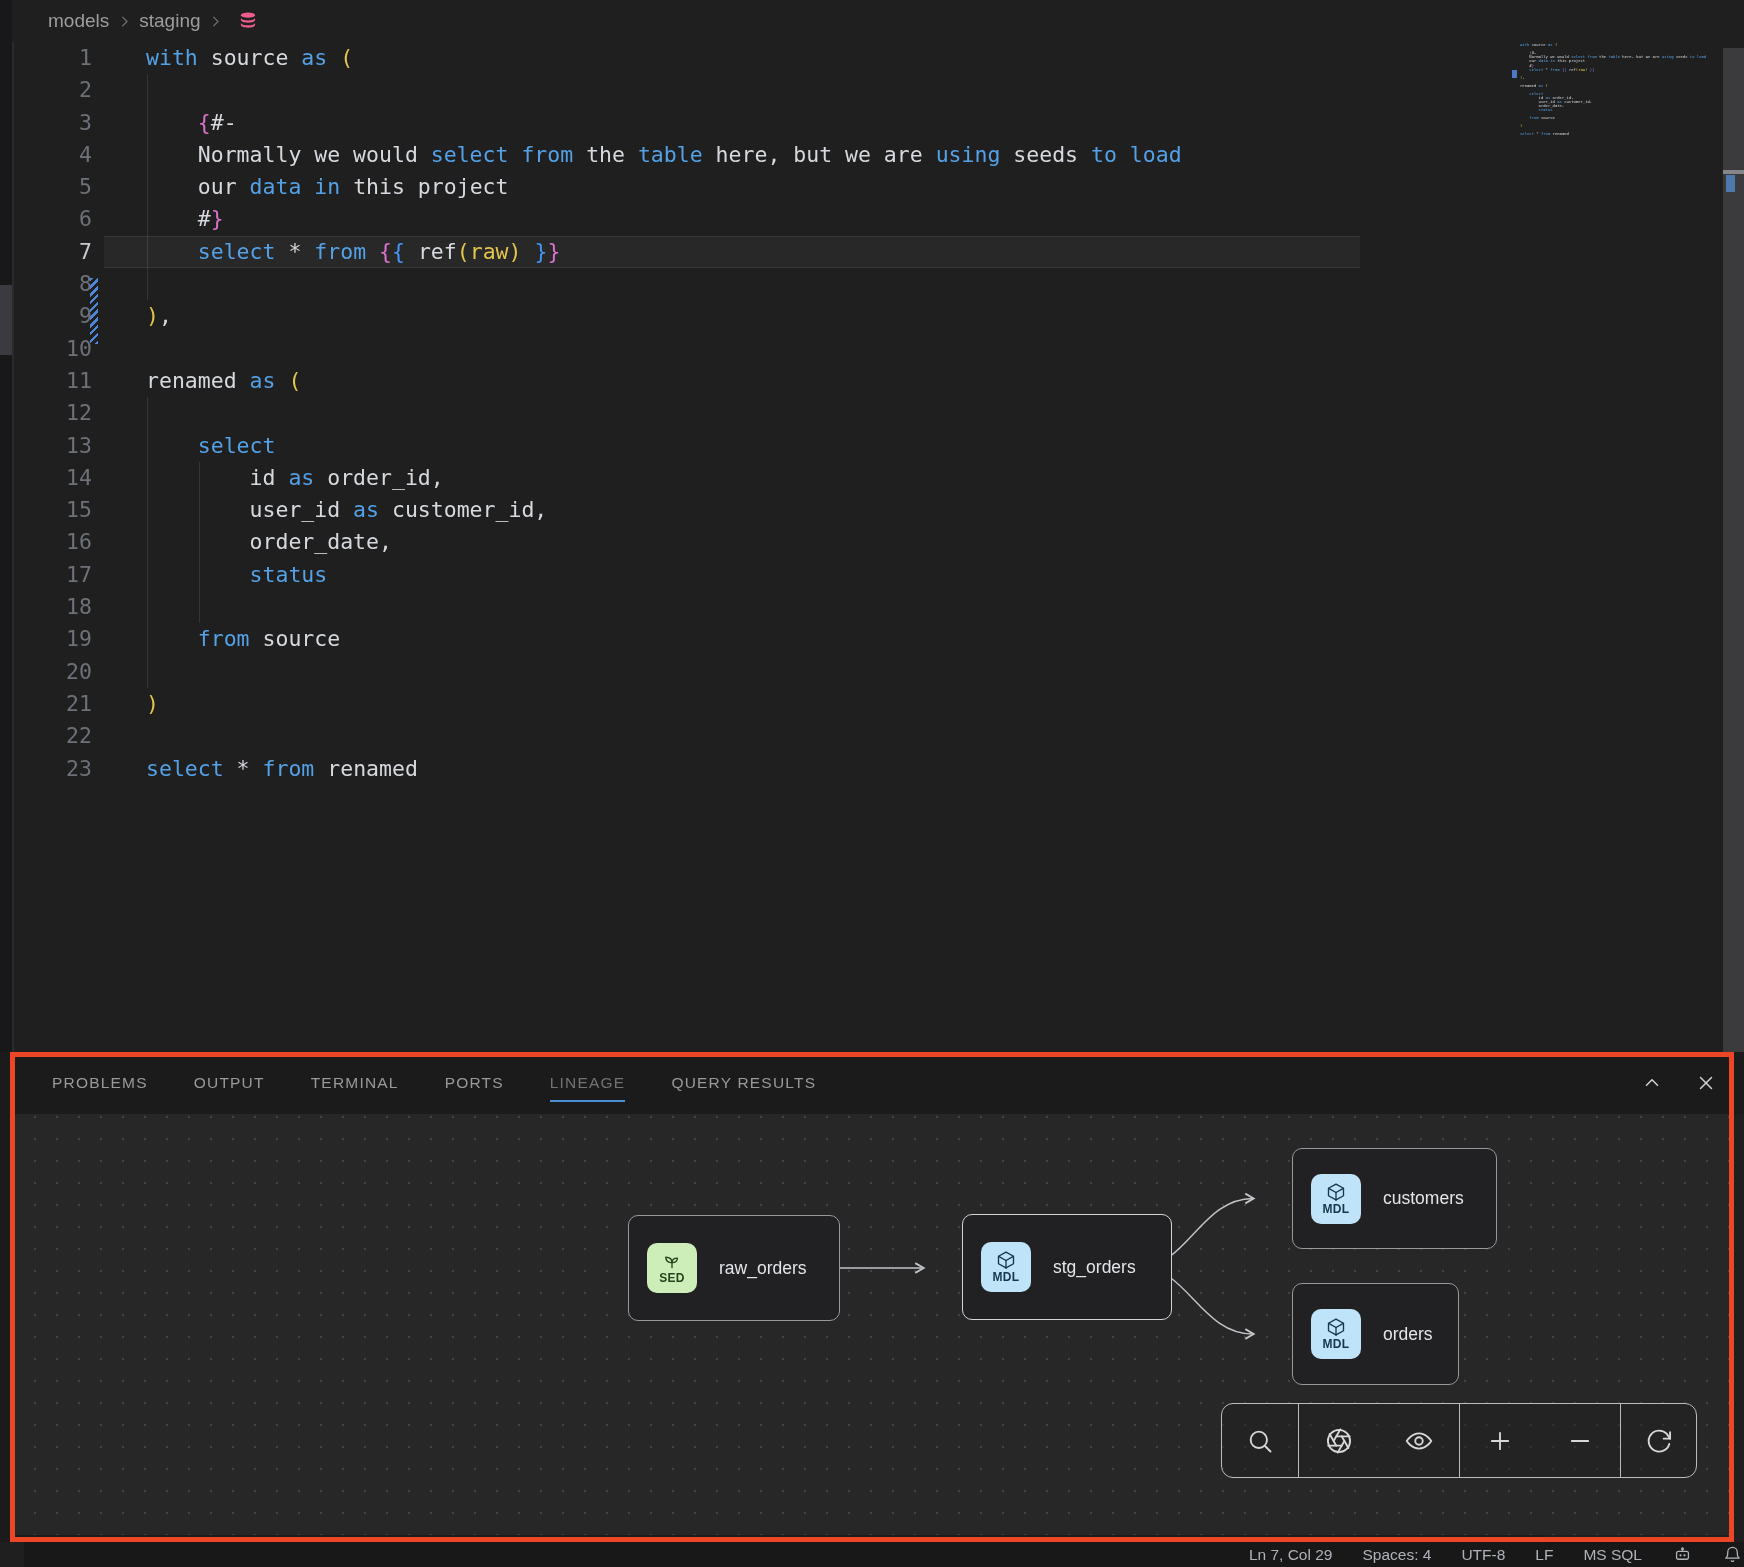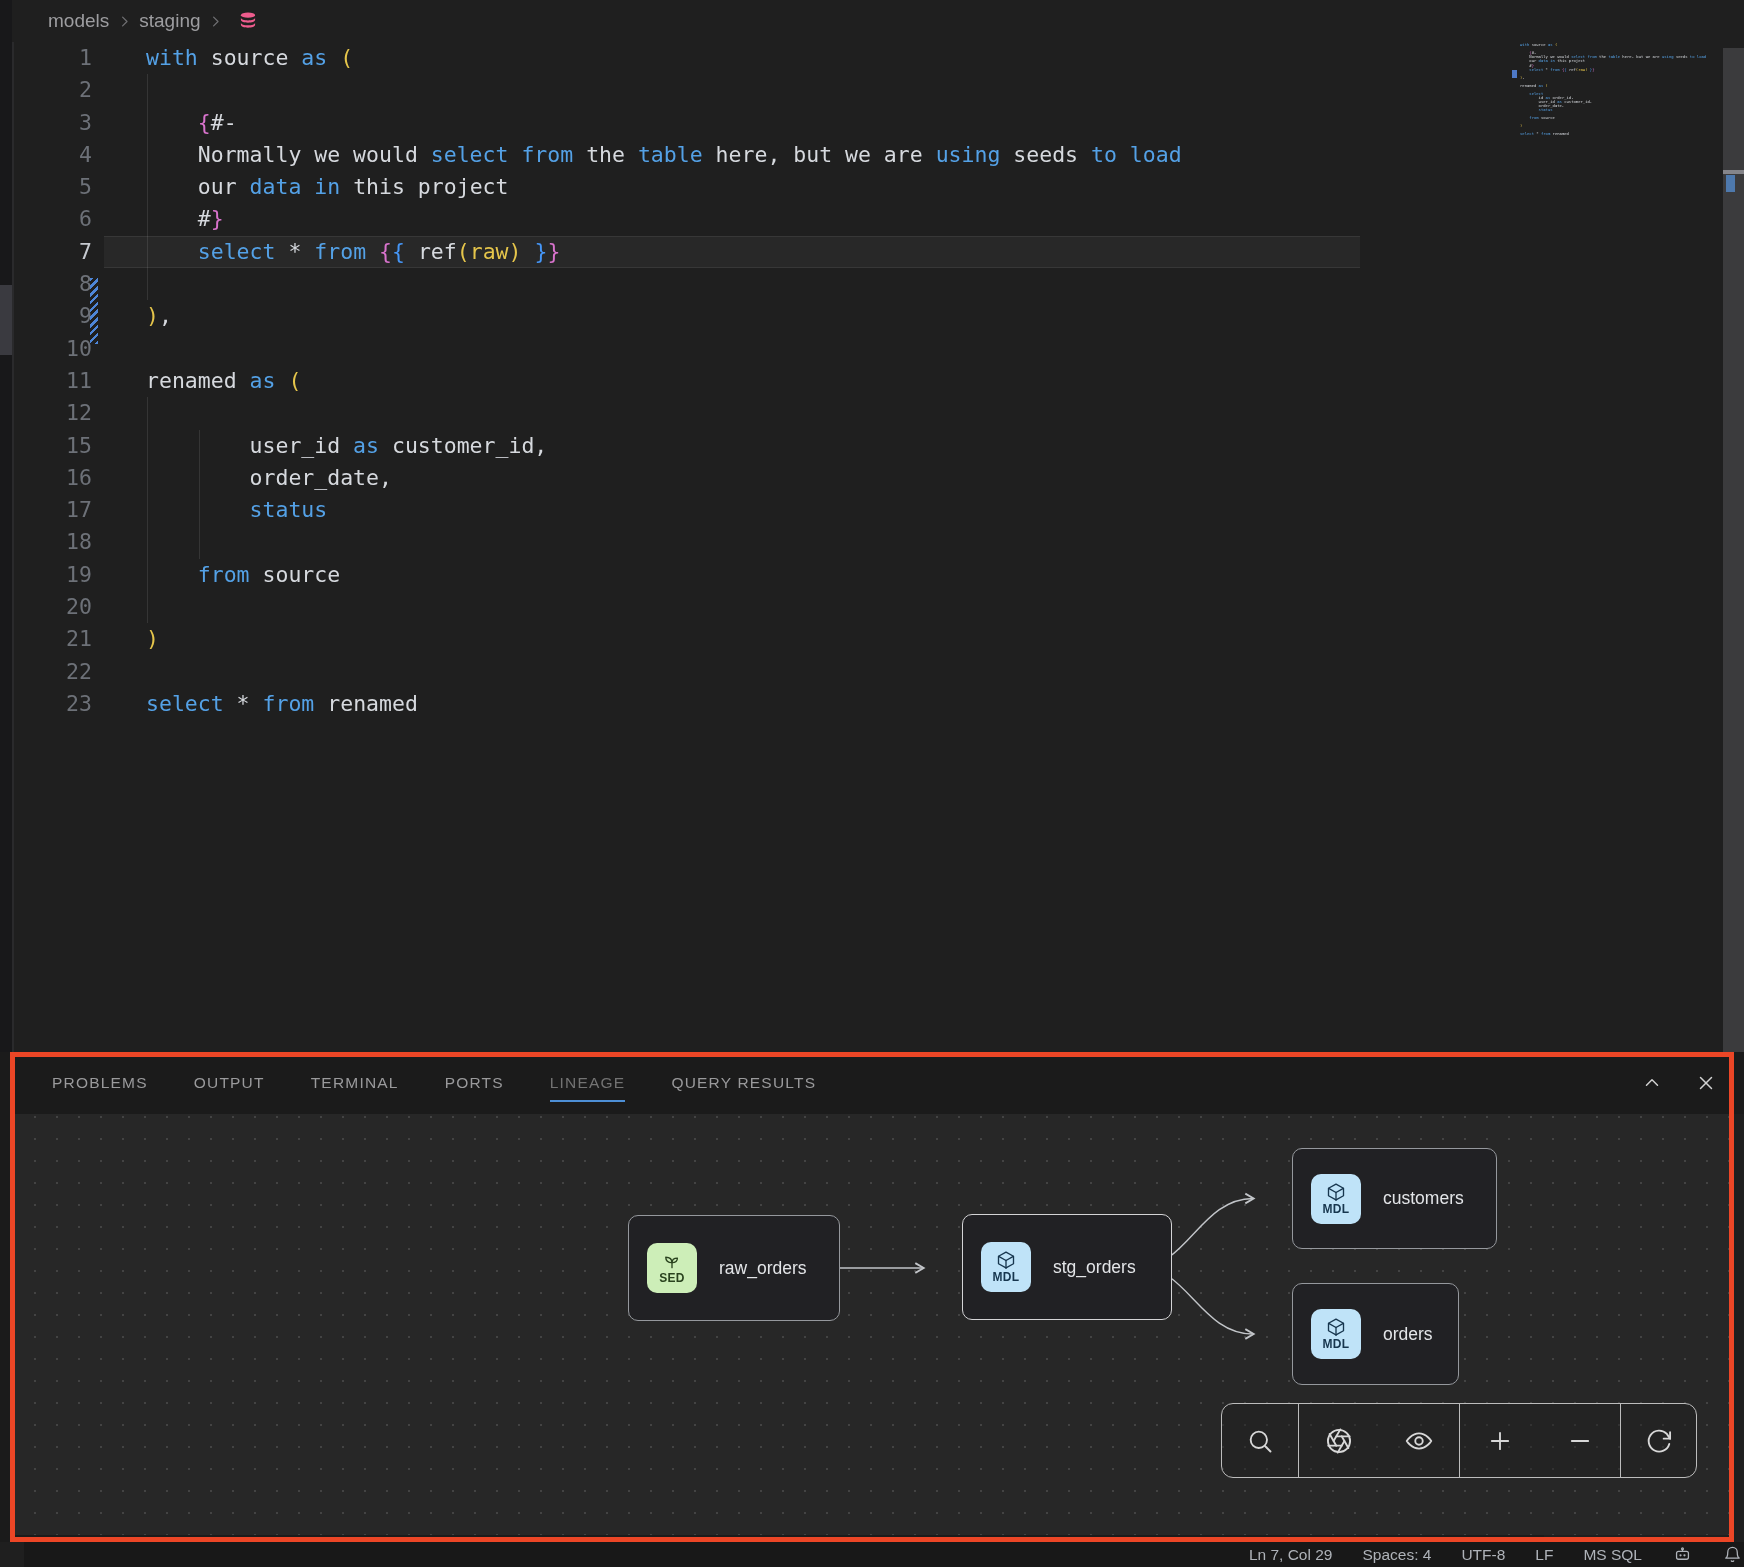--- a/index.html
+++ b/index.html
@@ -138,20 +138,22 @@
       <div class="code-line"><span class="ln">3</span><div class="guide" style="left:147px"></div><span class="line-text"><span class="tok-txt">    </span><span class="tok-pink">{</span><span class="tok-txt">#-</span></span></div>
       <div class="code-line"><span class="ln">4</span><div class="guide" style="left:147px"></div><span class="line-text"><span class="tok-txt">    Normally we would </span><span class="tok-kw">select</span><span class="tok-txt"> </span><span class="tok-kw">from</span><span class="tok-txt"> the </span><span class="tok-kw">table</span><span class="tok-txt"> here, but we are </span><span class="tok-kw">using</span><span class="tok-txt"> seeds </span><span class="tok-kw">to</span><span class="tok-txt"> </span><span class="tok-kw">load</span></span></div>
       <div class="code-line"><span class="ln">5</span><div class="guide" style="left:147px"></div><span class="line-text"><span class="tok-txt">    our </span><span class="tok-kw">data</span><span class="tok-txt"> </span><span class="tok-kw">in</span><span class="tok-txt"> this project</span></span></div>
       <div class="code-line"><span class="ln">6</span><div class="guide" style="left:147px"></div><span class="line-text"><span class="tok-txt">    #</span><span class="tok-pink">}</span></span></div>
       <div class="code-line current"><div class="cur-line-bg"></div><span class="ln">7</span><div class="guide" style="left:147px"></div><span class="line-text"><span class="tok-txt">    </span><span class="tok-kw">select</span><span class="tok-txt"> * </span><span class="tok-kw">from</span><span class="tok-txt"> </span><span class="tok-pink">{</span><span class="tok-bblue">{</span><span class="tok-txt"> </span><span class="tok-txt">ref</span><span class="tok-gold">(</span><span class="tok-gold">raw</span><span class="tok-gold">)</span><span class="tok-txt"> </span><span class="tok-bblue">}</span><span class="tok-pink">}</span></span></div>
       <div class="code-line"><span class="ln">8</span><div class="guide" style="left:147px"></div><span class="line-text"></span></div>
       <div class="code-line"><span class="ln">9</span><span class="line-text"><span class="tok-gold">)</span><span class="tok-txt">,</span></span></div>
       <div class="code-line"><span class="ln">10</span><span class="line-text"></span></div>
       <div class="code-line"><span class="ln">11</span><span class="line-text"><span class="tok-txt">renamed </span><span class="tok-kw">as</span><span class="tok-txt"> </span><span class="tok-gold">(</span></span></div>
       <div class="code-line"><span class="ln">12</span><div class="guide" style="left:147px"></div><span class="line-text"></span></div>
+      <div class="code-line"><span class="ln">13</span><div class="guide" style="left:147px"></div><span class="line-text"><span class="tok-txt">    </span><span class="tok-kw">select</span></span></div>
+      <div class="code-line"><span class="ln">14</span><div class="guide" style="left:147px"></div><div class="guide" style="left:199px"></div><span class="line-text"><span class="tok-txt">        id </span><span class="tok-kw">as</span><span class="tok-txt"> order_id,</span></span></div>
       <div class="code-line"><span class="ln">15</span><div class="guide" style="left:147px"></div><div class="guide" style="left:199px"></div><span class="line-text"><span class="tok-txt">        user_id </span><span class="tok-kw">as</span><span class="tok-txt"> customer_id,</span></span></div>
       <div class="code-line"><span class="ln">16</span><div class="guide" style="left:147px"></div><div class="guide" style="left:199px"></div><span class="line-text"><span class="tok-txt">        order_date,</span></span></div>
       <div class="code-line"><span class="ln">17</span><div class="guide" style="left:147px"></div><div class="guide" style="left:199px"></div><span class="line-text"><span class="tok-txt">        </span><span class="tok-kw">status</span></span></div>
       <div class="code-line"><span class="ln">18</span><div class="guide" style="left:147px"></div><div class="guide" style="left:199px"></div><span class="line-text"></span></div>
       <div class="code-line"><span class="ln">19</span><div class="guide" style="left:147px"></div><span class="line-text"><span class="tok-txt">    </span><span class="tok-kw">from</span><span class="tok-txt"> source</span></span></div>
       <div class="code-line"><span class="ln">20</span><div class="guide" style="left:147px"></div><span class="line-text"></span></div>
       <div class="code-line"><span class="ln">21</span><span class="line-text"><span class="tok-gold">)</span></span></div>
       <div class="code-line"><span class="ln">22</span><span class="line-text"></span></div>
       <div class="code-line"><span class="ln">23</span><span class="line-text"><span class="tok-kw">select</span><span class="tok-txt"> * </span><span class="tok-kw">from</span><span class="tok-txt"> renamed</span></span></div>
     </div>

